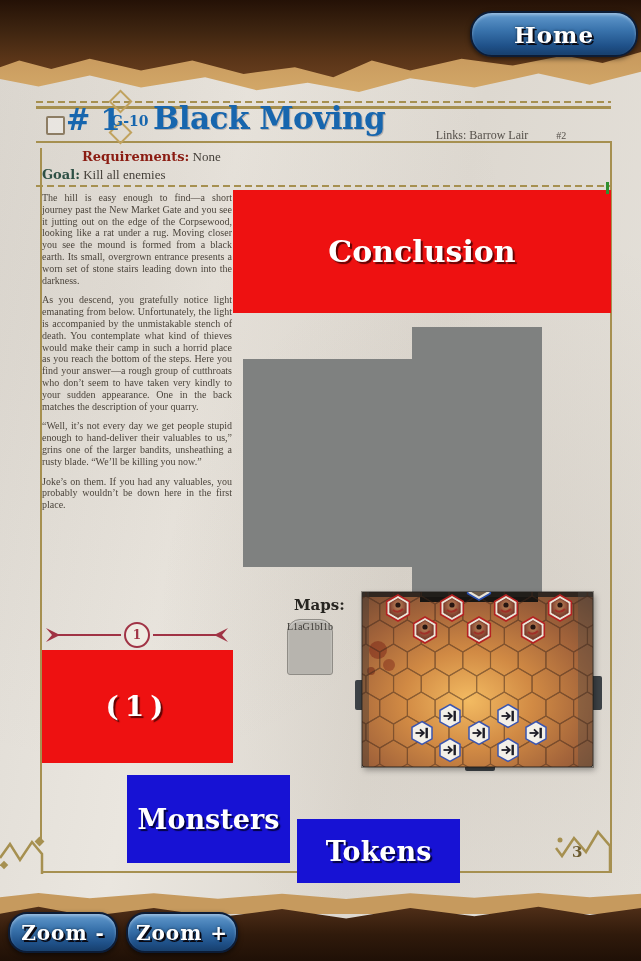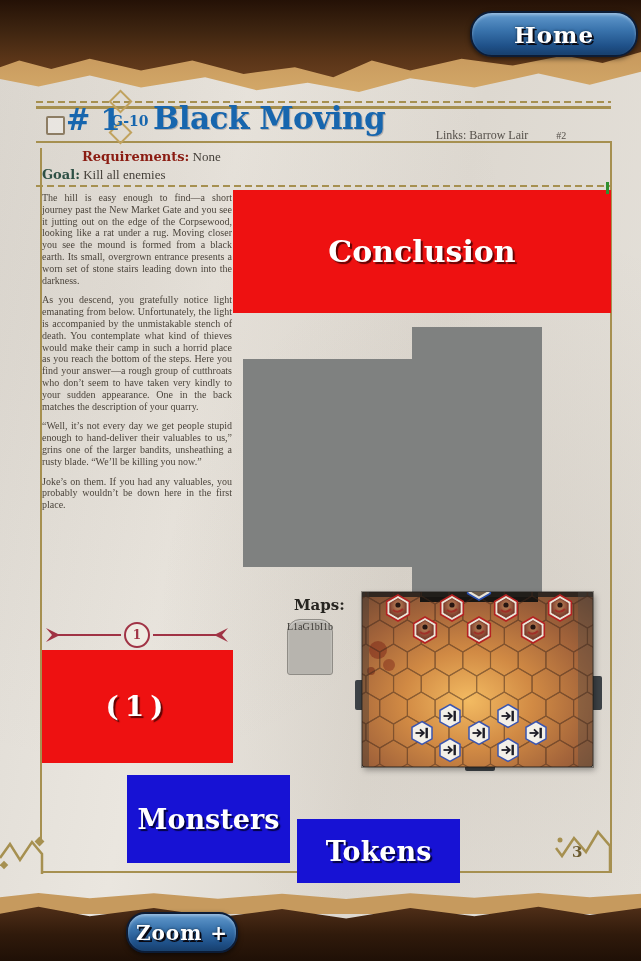--- a/index.html
+++ b/index.html
@@ -322,15 +322,16 @@
 
   <div class="block blue" style="left:127px;top:775px;width:163px;height:88px;font-size:27px;">Monsters</div>
   <div class="block blue" style="left:297px;top:775px;width:163px;height:64px;font-size:27px;margin-top:44px;">Tokens</div>
 
   <div class="tan-top"></div>
   <div class="brown-top"></div>
   <div class="tan-bottom"></div>
   <div class="brown-bottom"></div>
 
   <div class="pill" style="left:470px;top:11px;width:164px;height:42px;">Home</div>
+  <div class="pill" style="left:8px;top:912px;width:106px;height:37px;border-radius:19px;font-size:20px;">Zoom -</div>
   <div class="pill" style="left:126px;top:912px;width:108px;height:37px;border-radius:19px;font-size:20px;">Zoom +</div>
 
 </div>
 
 </body></html>

